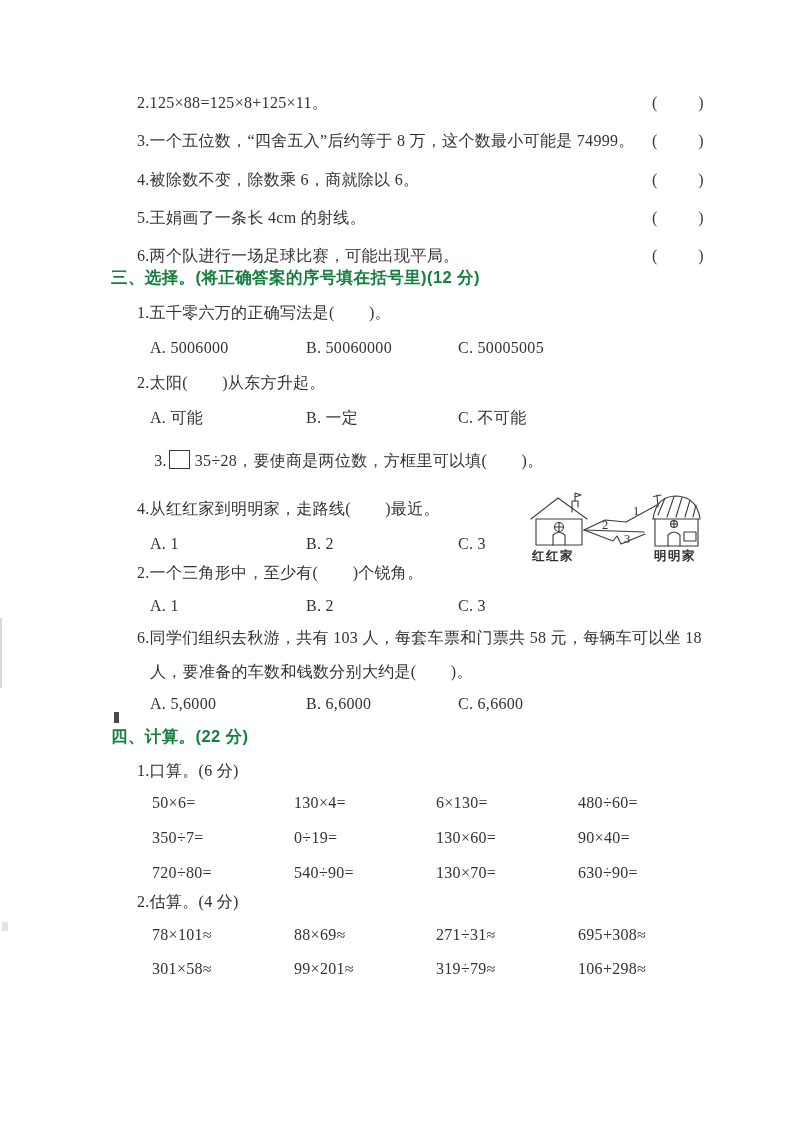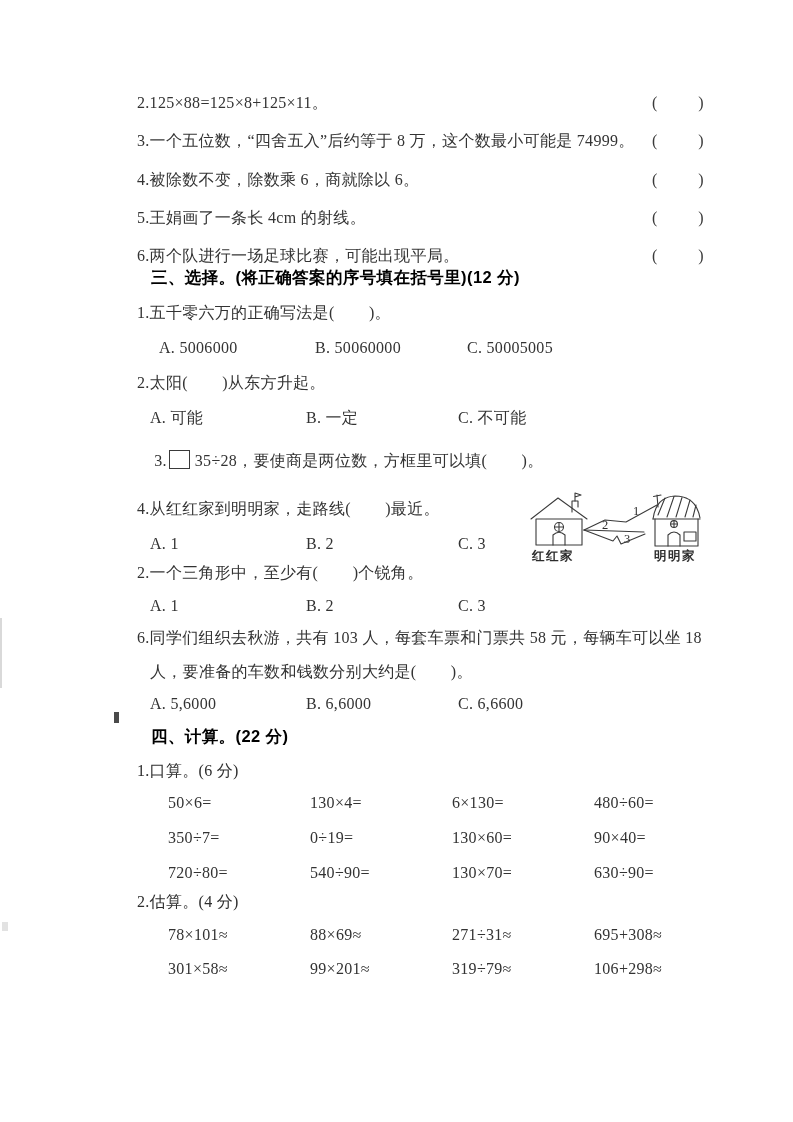--- a/index.html
+++ b/index.html
@@ -3,29 +3,29 @@
 <meta charset="utf-8">
 <style>
   html,body{margin:0;padding:0;background:#ffffff;}
   .page{
     position:relative;width:793px;height:1122px;background:#ffffff;overflow:hidden;
     color:#333333;font-family:"Liberation Serif","DejaVu Serif",serif;
   }
   .line{position:absolute;white-space:pre;font-size:16px;line-height:20px;letter-spacing:.3px;}
   .sec-title{
     font-family:"Liberation Sans","DejaVu Sans",sans-serif;font-weight:700;
-    color:#000000;font-size:16.5px;letter-spacing:.4px;margin-left:40px;
+    color:#15803d;font-size:16.5px;letter-spacing:.4px;
   }
   .sub-label{color:#2e2e2e;}
   .opts{display:flex;}
   .opts .o1{display:inline-block;width:156px;}
   .opts .o2{display:inline-block;width:152px;}
   .opts .o3{display:inline-block;width:154px;}
   .opts .o4{display:inline-block;}
-  .calc-row{display:flex;margin-left:16px;}
+  .calc-row{display:flex;}
   .calc-row span{display:inline-block;width:142px;}
   .bracket{display:flex;justify-content:space-between;width:52px;color:#3a3a3a;}
   .blank-box{
     display:inline-block;width:19px;height:17px;border:1.4px solid #3a3a3a;
     vertical-align:-3px;margin:0 5px 0 2px;background:#fff;
   }
   .figure{position:absolute;left:528px;top:488px;width:185px;height:78px;}
   .figure svg{display:block;}
   .fig-label{
     font-family:"Liberation Serif","DejaVu Serif",serif;font-size:12.5px;font-weight:700;
@@ -60,21 +60,21 @@
   </div>
 
   <div class="line" style="top:246px;left:137px">6.两个队进行一场足球比赛，可能出现平局。</div>
   <div class="line bracket" style="top:246px;left:652px">
     <span>(</span><span>)</span>
   </div>
 
   <div class="line sec-title" style="top:267px;left:111px">三、选择。(将正确答案的序号填在括号里)(12 分)</div>
 
   <div class="line" style="top:303px;left:137px">1.五千零六万的正确写法是(        )。</div>
-  <div class="line opts" style="top:338px;left:159px">
+  <div class="line opts" style="top:338px;left:150px">
     <span class="o1">A. 5006000</span>
     <span class="o2">B. 50060000</span>
     <span class="o3">C. 50005005</span>
   </div>
 
   <div class="line" style="top:373px;left:137px">2.太阳(        )从东方升起。</div>
   <div class="line opts" style="top:408px;left:150px">
     <span class="o1">A. 可能</span>
     <span class="o2">B. 一定</span>
     <span class="o3">C. 不可能</span>

